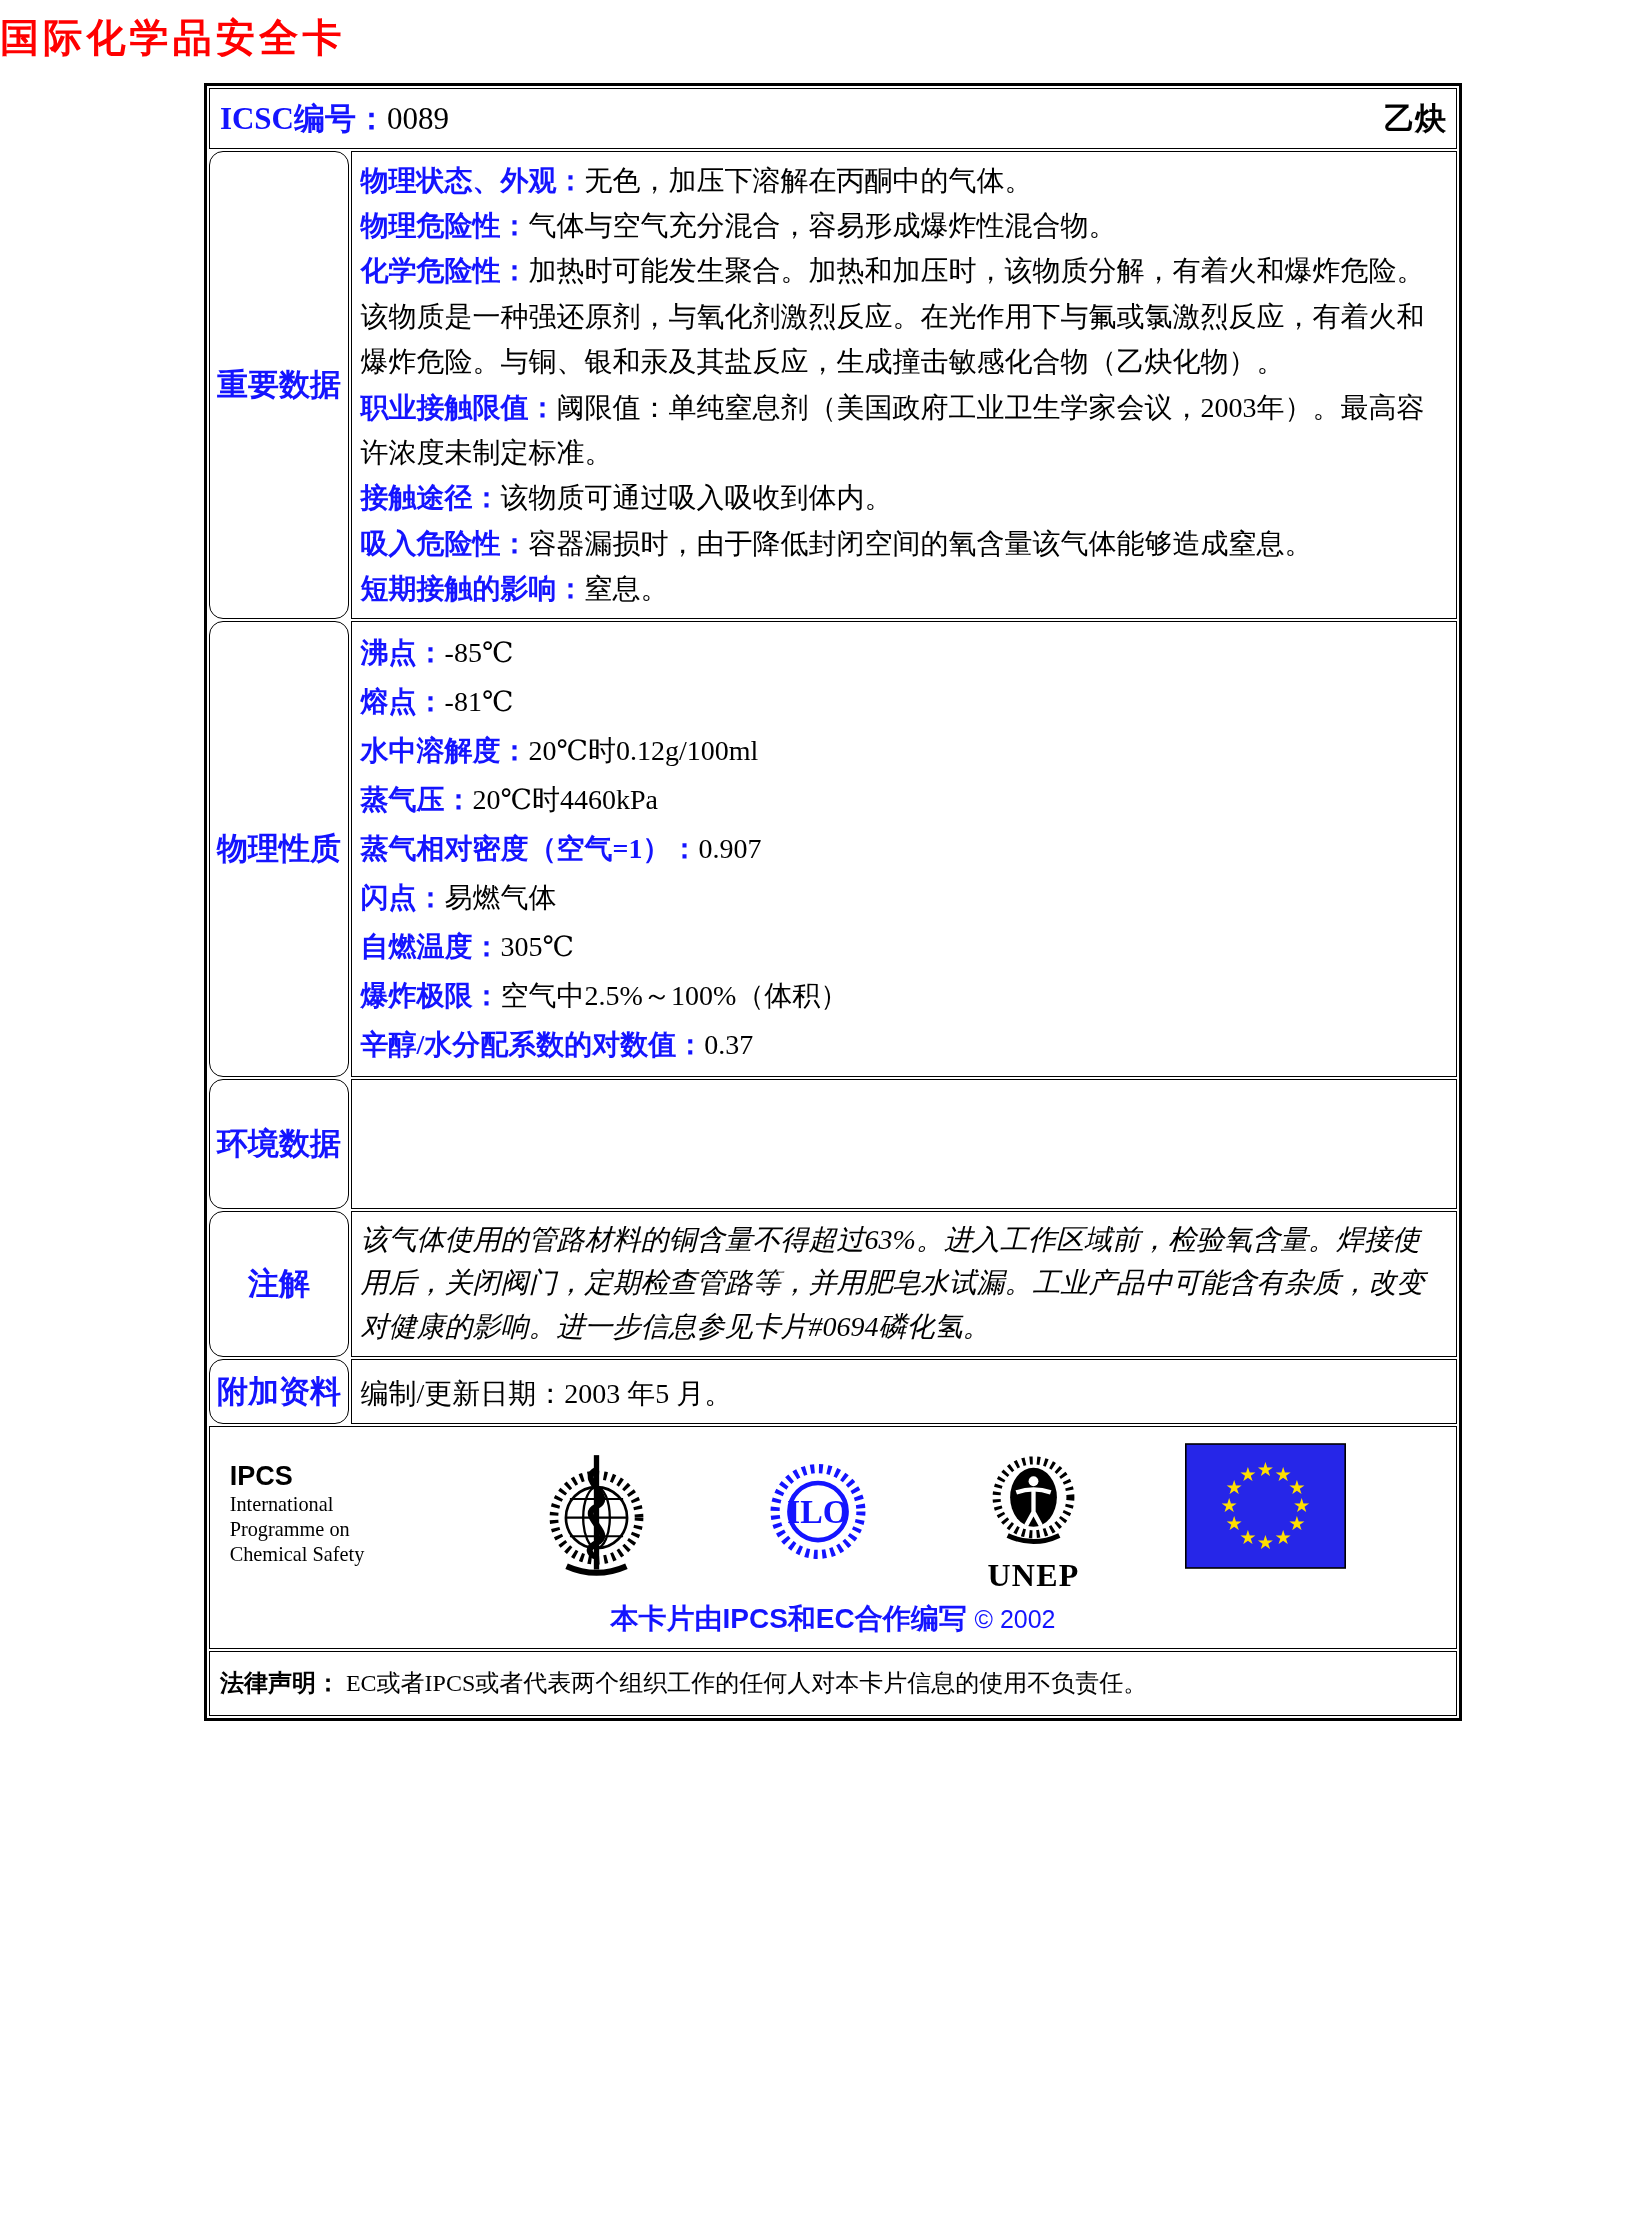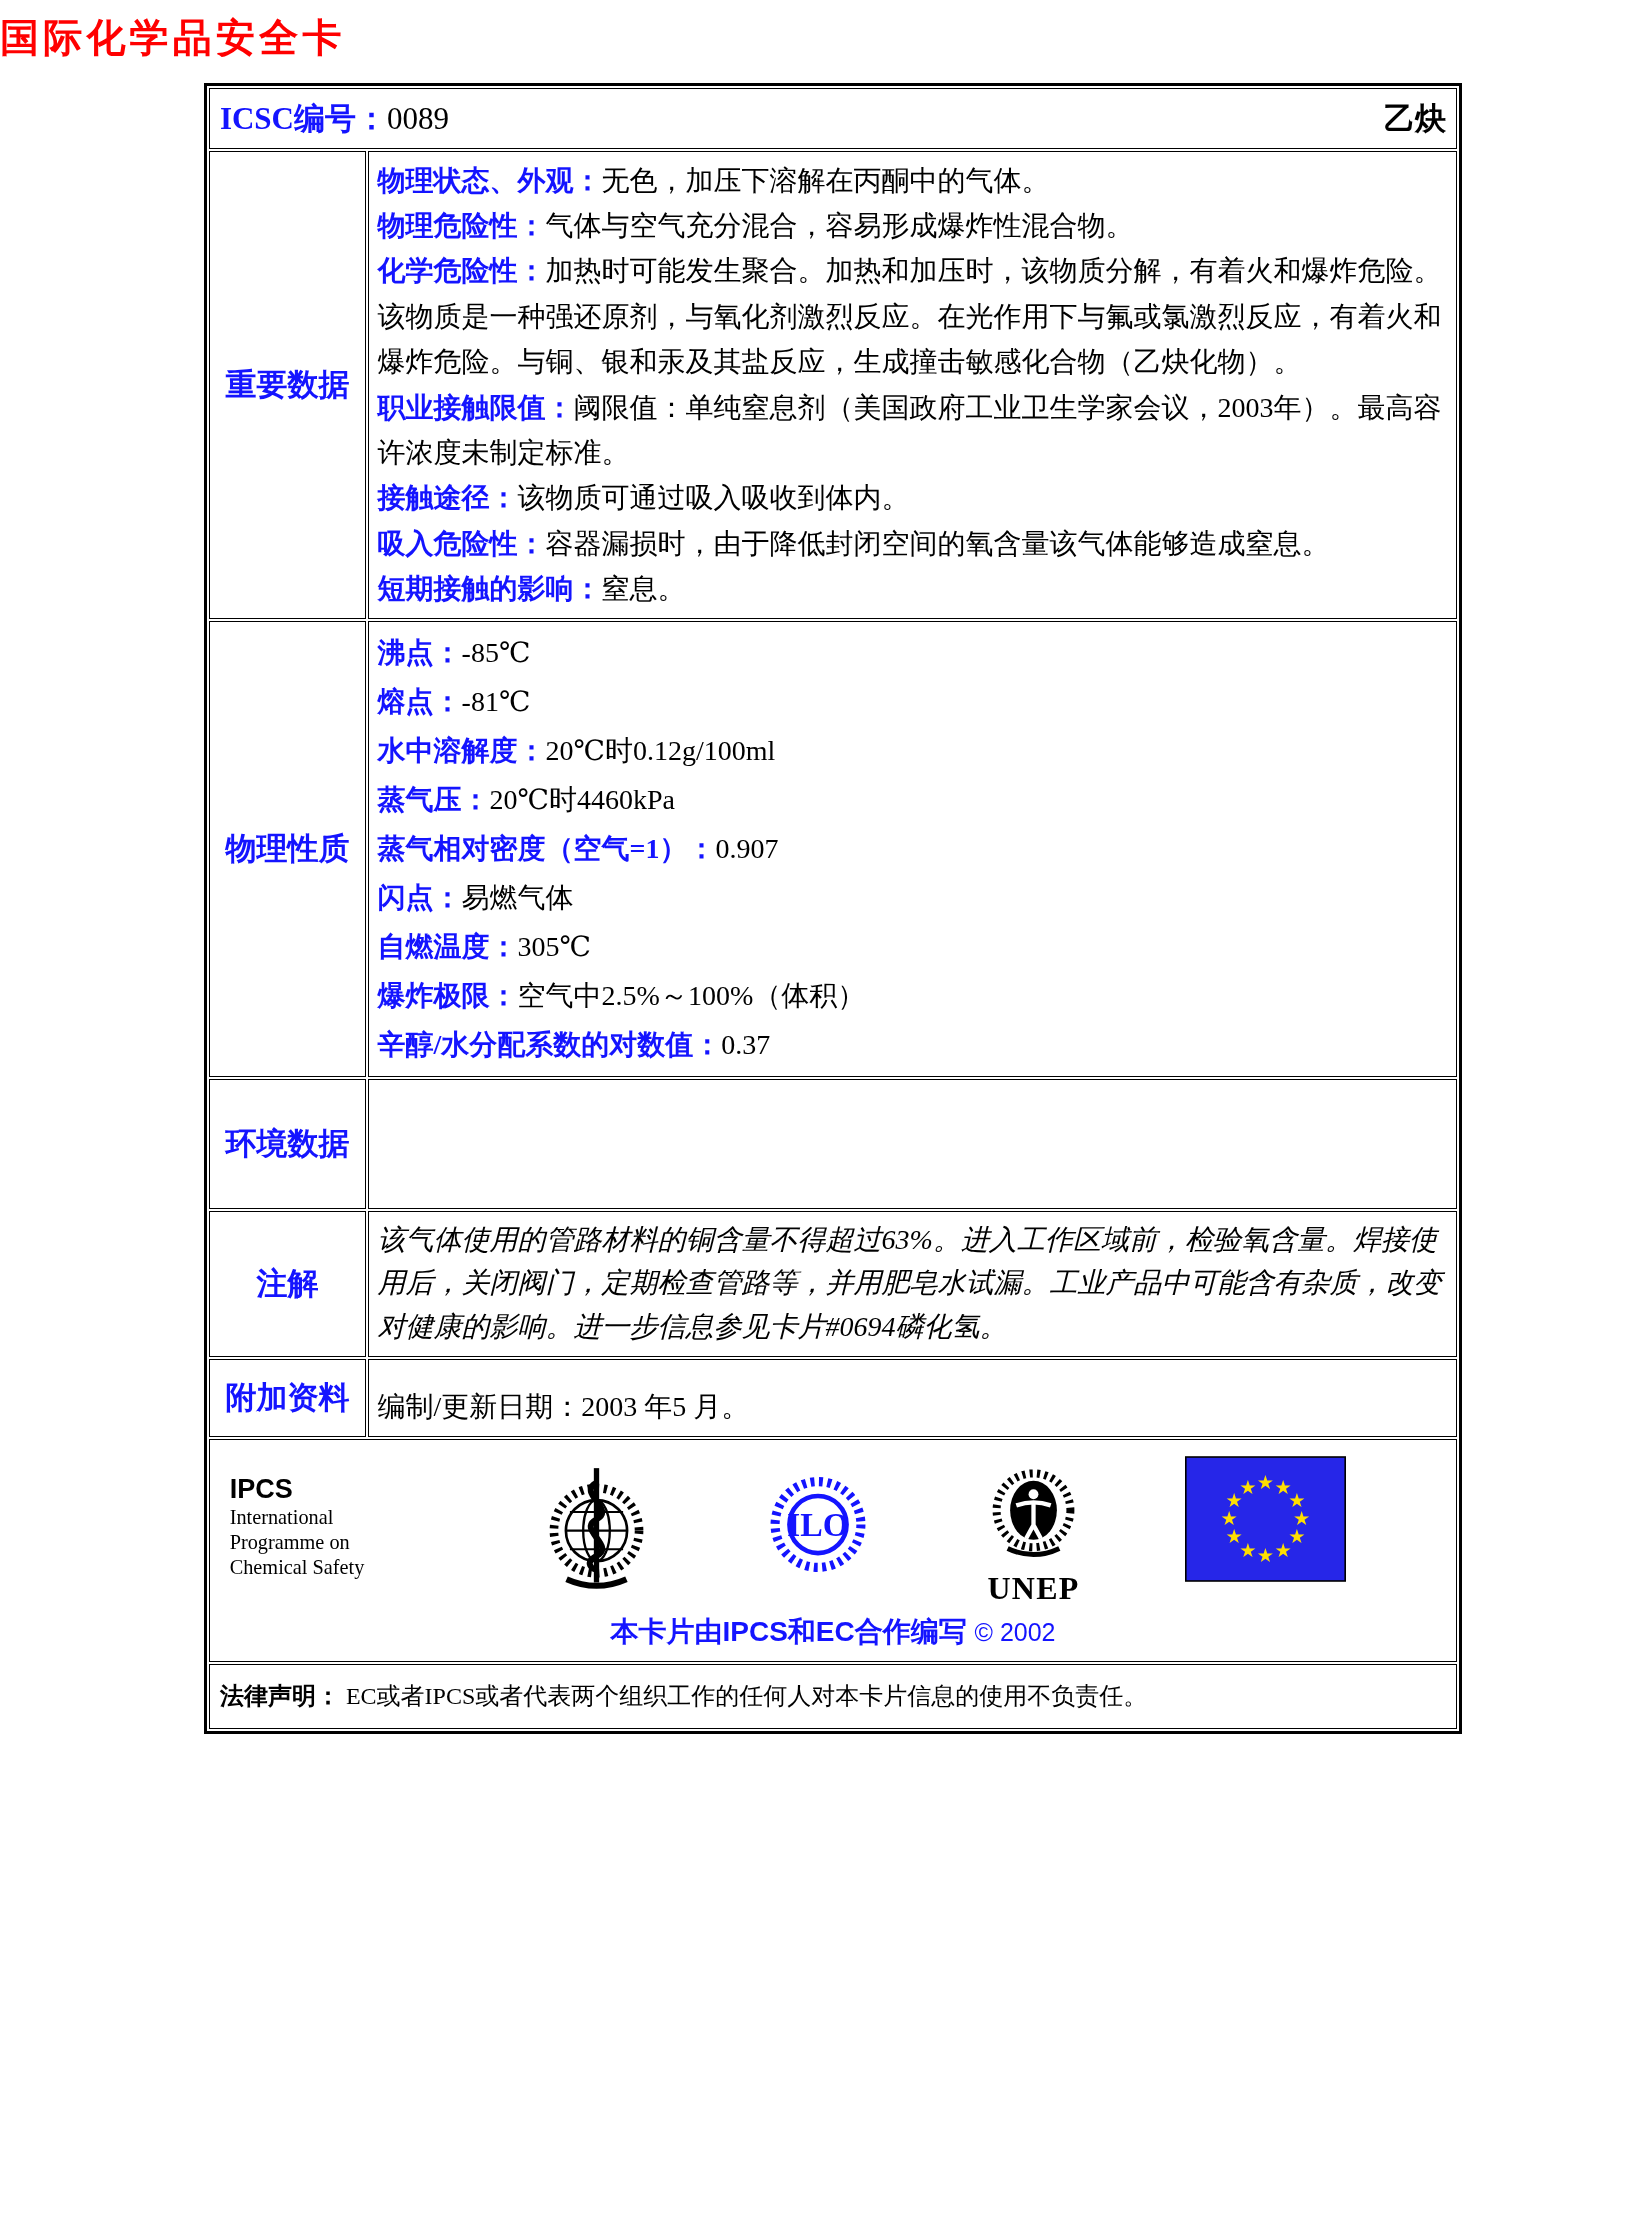--- a/index.html
+++ b/index.html
@@ -28,38 +28,38 @@
   .row{display:flex;gap:2.1px;}
   .cell{border:1.4px solid #000;box-sizing:border-box;background:#fff;}
   
   .header-cell{
     flex:1;display:flex;align-items:center;
     padding:8.4px 9.8px;font-size:31px;
   }
   .header-cell .chem{margin-left:auto;font-weight:bold;}
   
   .label-cell{
-    flex:none;width:157px;
+    flex:none;width:140px;
     display:flex;align-items:center;justify-content:center;
     text-align:center;
     color:#1414ff;
     font-family:"Liberation Sans","DejaVu Sans",sans-serif;
-    font-weight:bold;font-size:31px;
+    font-weight:bold;font-size:31px;border-radius:14px;
   }
   .content-cell{flex:1;padding:5.6px 11.2px 7px 8.4px;font-size:28px;line-height:1.62;}
   .content-cell p{margin:0;}
   .k{
     color:#1414ff;
     font-family:Liberation Serif, serif;
     font-weight:bold;
   }
   .phys{line-height:1.75;}
   .notes{line-height:1.56;font-style:italic;}
   .env{min-height:130px;}
-  .addl{padding-top:24px;padding-bottom:7px;}
+  .addl{padding-top:11px;padding-bottom:7px;}
   
   .logos-cell{flex:1;padding:15.4px 19.6px 9.8px 19.6px;}
   .logo-strip{display:flex;align-items:flex-start;}
   .ipcs-block{
     width:210px;flex:none;margin-top:18px;
     font-family:"Liberation Sans","DejaVu Sans",sans-serif;
   }
   .ipcs-title{font-weight:bold;font-size:27px;}
   .ipcs-line{font-size:20.3px;line-height:1.25;font-family:Liberation Serif, serif;}
   .logo{flex:none;}

